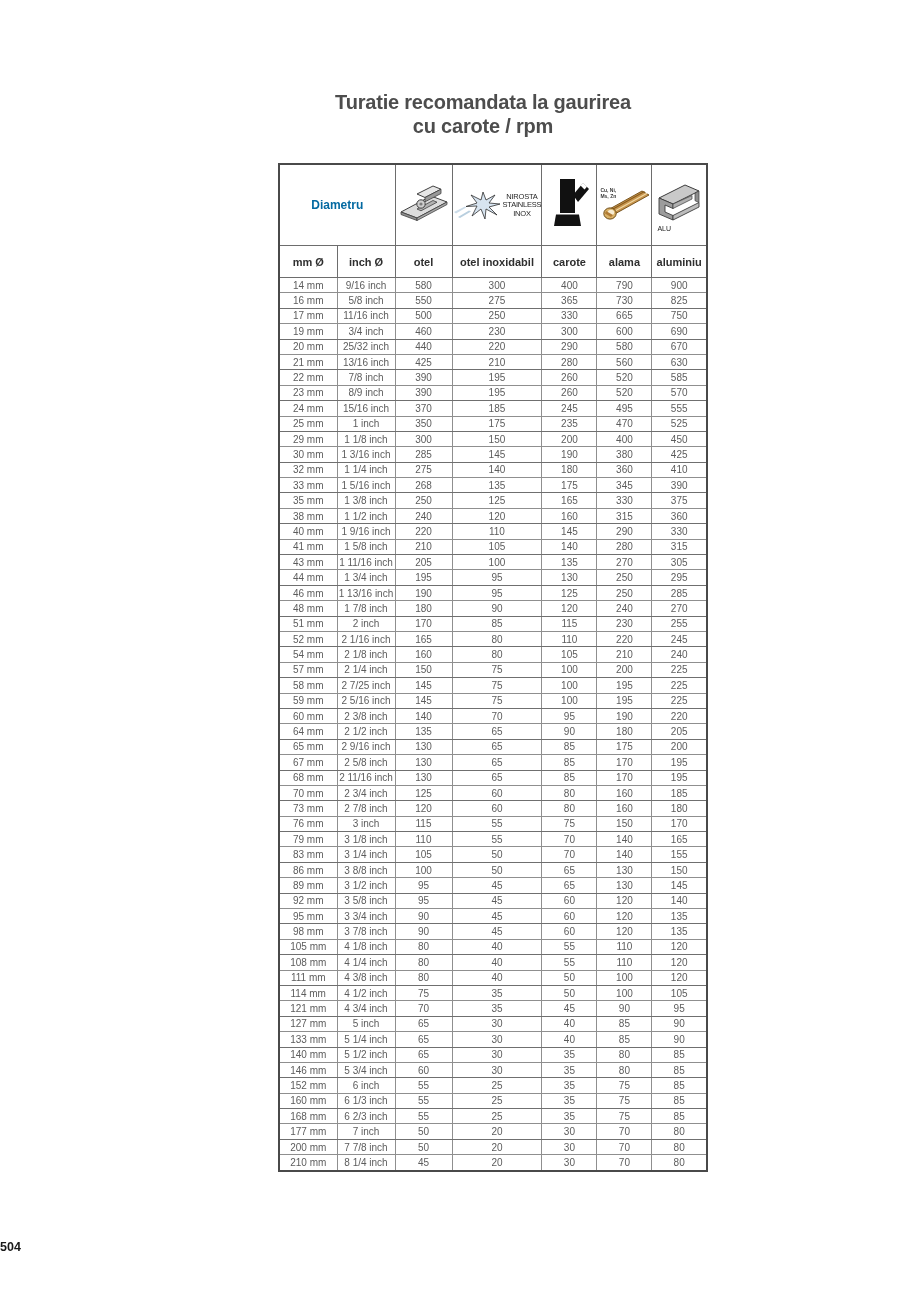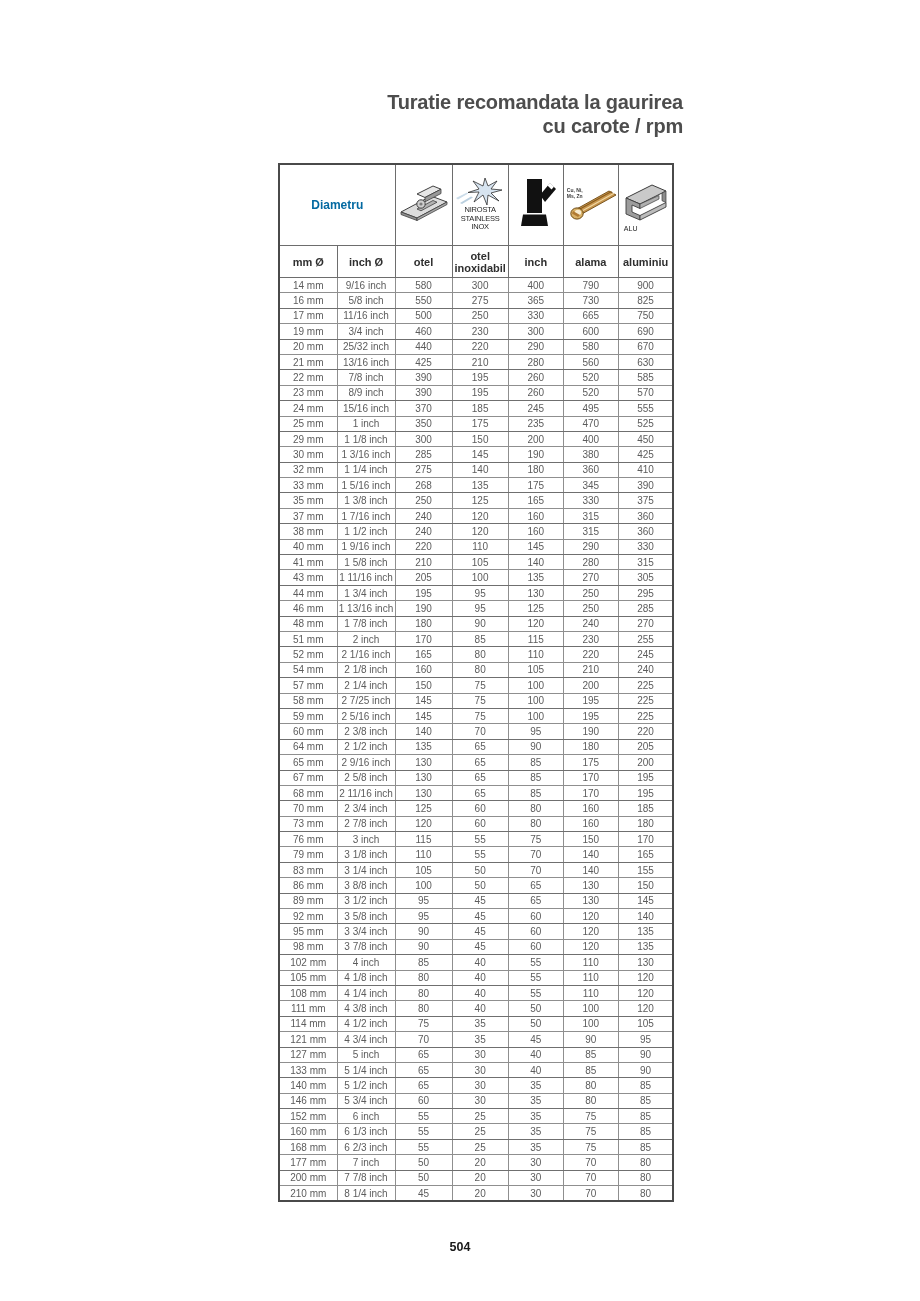--- a/index.html
+++ b/index.html
@@ -7,21 +7,21 @@
     position:relative;
     width:920px; height:1301px;
     background:#ffffff;
     font-family:"Liberation Sans", sans-serif;
     overflow:hidden;
   }
   .title {
     position:absolute;
     left:283px; top:90px; width:400px;
     margin:0;
-    text-align:right;
+    text-align:center;
     font-size:20px; line-height:24px;
     font-weight:bold;
     color:#4d4d4d;
     letter-spacing:-0.2px;
   }
   .speed-table {
     position:absolute;
     left:278px; top:163px;
     border-collapse:collapse;
     table-layout:fixed;
@@ -37,34 +37,33 @@
     font-weight:bold; color:#2f2f2f; text-align:center;
     padding:0 2px;
   }
   .speed-table td {
     height:14.4px; font-size:10px; line-height:13px;
     text-align:center; color:#5c5c5c; font-weight:400;
     overflow:hidden; white-space:nowrap;
   }
   tbody tr:nth-child(even) td { border-bottom-color:#6f6f6f; }
   .icon { display:inline-block; line-height:0; }
-  .stainless-stack { display:flex; flex-direction:column; align-items:center; justify-content:center; height:100%; }
+  .stainless-stack { display:flex; flex-direction:row; align-items:center; justify-content:center; height:100%; }
   .inox-text { font-size:7.5px; line-height:8.5px; font-weight:500; color:#1f1f1f; letter-spacing:-0.2px; margin-top:1px; }
   .brass-text {
     position:absolute; left:3px; top:23px;
     font-size:5px; line-height:5.5px; color:#3a3a3a; text-align:left;
   }
   .alu-text {
     position:absolute; left:5px; bottom:13px;
     font-size:7px; color:#222222; font-weight:400;
   }
   .page-number {
     position:absolute;
     left:0; top:1240px; width:920px;
-    text-align:center;
     font-size:12.5px; font-weight:600; color:#1a1a1a;
   }
 </style>
 </head>
 <body>
 
 <div class="page">
 
   <h1 class="title"><span>Turatie recomandata la gaurirea</span><br><span>cu carote / rpm</span></h1>
 
@@ -155,21 +154,21 @@
           </span>
           <div class="alu-text">ALU</div>
         </th>
       </tr>
 
       <tr class="label-row">
         <th>mm Ø</th>
         <th>inch Ø</th>
         <th>otel</th>
         <th>otel inoxidabil</th>
-        <th>inch</th>
+        <th>carote</th>
         <th>alama</th>
         <th>aluminiu</th>
       </tr>
     </thead>
     <tbody>
         <tr>
           <td>14 mm</td>
           <td>9/16 inch</td>
           <td>580</td>
           <td>300</td>
@@ -297,29 +296,20 @@
         <tr>
           <td>35 mm</td>
           <td>1 3/8 inch</td>
           <td>250</td>
           <td>125</td>
           <td>165</td>
           <td>330</td>
           <td>375</td>
         </tr>
         <tr>
-          <td>37 mm</td>
-          <td>1 7/16 inch</td>
-          <td>240</td>
-          <td>120</td>
-          <td>160</td>
-          <td>315</td>
-          <td>360</td>
-        </tr>
-        <tr>
           <td>38 mm</td>
           <td>1 1/2 inch</td>
           <td>240</td>
           <td>120</td>
           <td>160</td>
           <td>315</td>
           <td>360</td>
         </tr>
         <tr>
           <td>40 mm</td>
@@ -558,29 +548,20 @@
         <tr>
           <td>98 mm</td>
           <td>3 7/8 inch</td>
           <td>90</td>
           <td>45</td>
           <td>60</td>
           <td>120</td>
           <td>135</td>
         </tr>
         <tr>
-          <td>102 mm</td>
-          <td>4 inch</td>
-          <td>85</td>
-          <td>40</td>
-          <td>55</td>
-          <td>110</td>
-          <td>130</td>
-        </tr>
-        <tr>
           <td>105 mm</td>
           <td>4 1/8 inch</td>
           <td>80</td>
           <td>40</td>
           <td>55</td>
           <td>110</td>
           <td>120</td>
         </tr>
         <tr>
           <td>108 mm</td>

